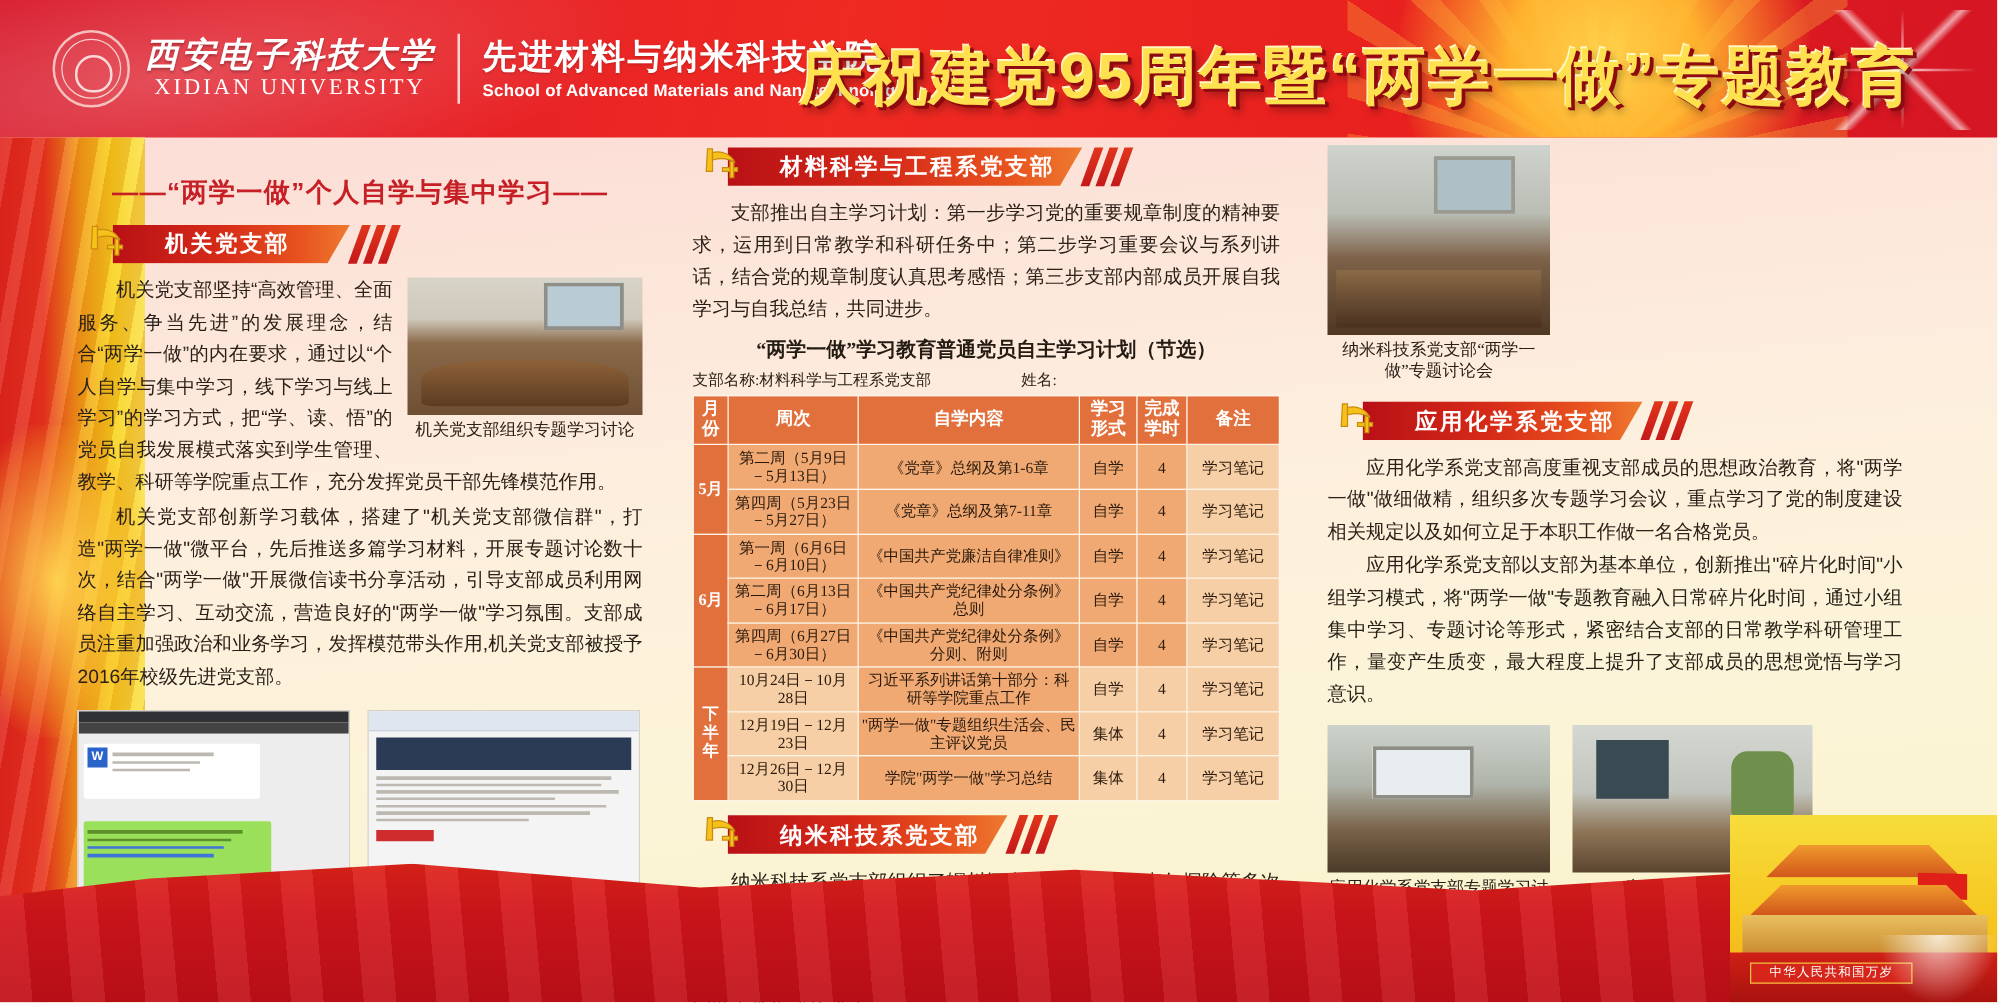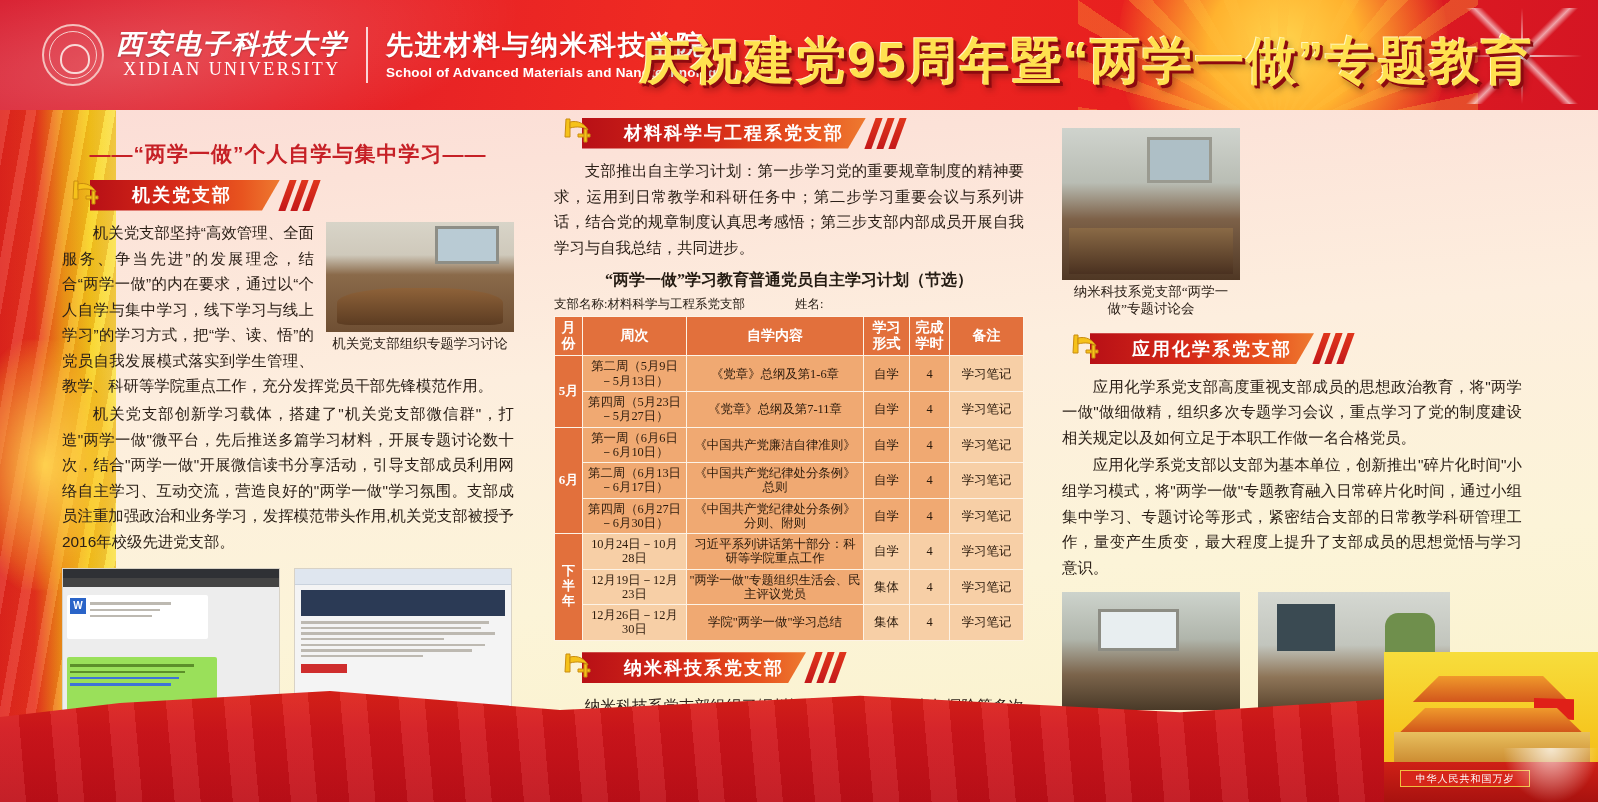--- a/index.html
+++ b/index.html
@@ -138,21 +138,21 @@
   .bubble { background:#fff; border-radius:2px; padding:3px; margin:4px 0; }
   .bubble.green { background:#9ae05a; }
   .wicon { width:16px; height:16px; background:#2a64c8; color:#fff; font-size:10px; font-weight:bold;
     text-align:center; line-height:16px; font-family:"Liberation Sans",sans-serif; float:left; margin-right:3px;}
 
   
   .tbl-title { text-align:center; font-weight:bold; font-size:16px; color:#241b12; margin:10px 0 5px;
     font-family:"Liberation Serif","DejaVu Serif",serif; }
   .tbl-sub { font-size:12.5px; color:#241b12; margin-bottom:3px;
     font-family:"Liberation Serif","DejaVu Serif",serif; }
-  .tbl-sub .nm { margin-left:50px;font-family:Liberation Serif, serif; }
+  .tbl-sub .nm { margin-left:72px;font-family:Liberation Serif, serif; }
   table.plan { width:100%; border-collapse:collapse; table-layout:fixed;
     font-family:"Liberation Serif","DejaVu Serif",serif; }
   table.plan th, table.plan td { border:1px solid #fdf3e6; text-align:center; color:#2b1a0c;
     font-size:12.4px; padding:3px 2px; line-height:1.15; }
   table.plan th { background:#e2703c; color:#fff; font-size:14px; font-weight:bold; height:38px; }
   table.plan td { background:#f0a972; height:26px; }
   table.plan td.month { background:#e2703c; color:#fff; font-weight:bold; font-size:13px; width:26px; }
   table.plan td.alt { background:#f7cfa6; }
   .two-line { display:block; }
 
@@ -435,21 +435,21 @@
             <i></i>
           </span>
       </div>
 
       <div class="body-text">
         <p>纳米科技系党支部组织了辋川怀古、终南登高、嘉午探险等多次活动，增强党支部凝聚力和党员同志之间的感情。支部扎实推进科研与教学齐头并进的学习计划，将“两学一做”与科研教学、人才培养相结合，支部多位成员担任本科生班主任，与辅导员和任课教师一起共同助力学生成长成才。</p>
       </div>
     </div>
 
     <div class="col col-right">
-      <div style="display:flex; gap:10px; margin-top:16px">
+      <div style="display:flex; gap:10px; margin-top:4px">
         <div style="width:178px">
           <div class="photo ph-disc" style="height:152px"></div>
           <div class="cap">纳米科技系党支部“两学一做”专题讨论会</div>
         </div>
       </div>
 
       <div class="badge" style="margin-top:14px">
         <span class="emblem">
           <svg class="emblem-svg" viewBox="0 0 40 40" aria-hidden="true">
             <g fill="#f6c21a" stroke="#c98c10" stroke-width="1">

